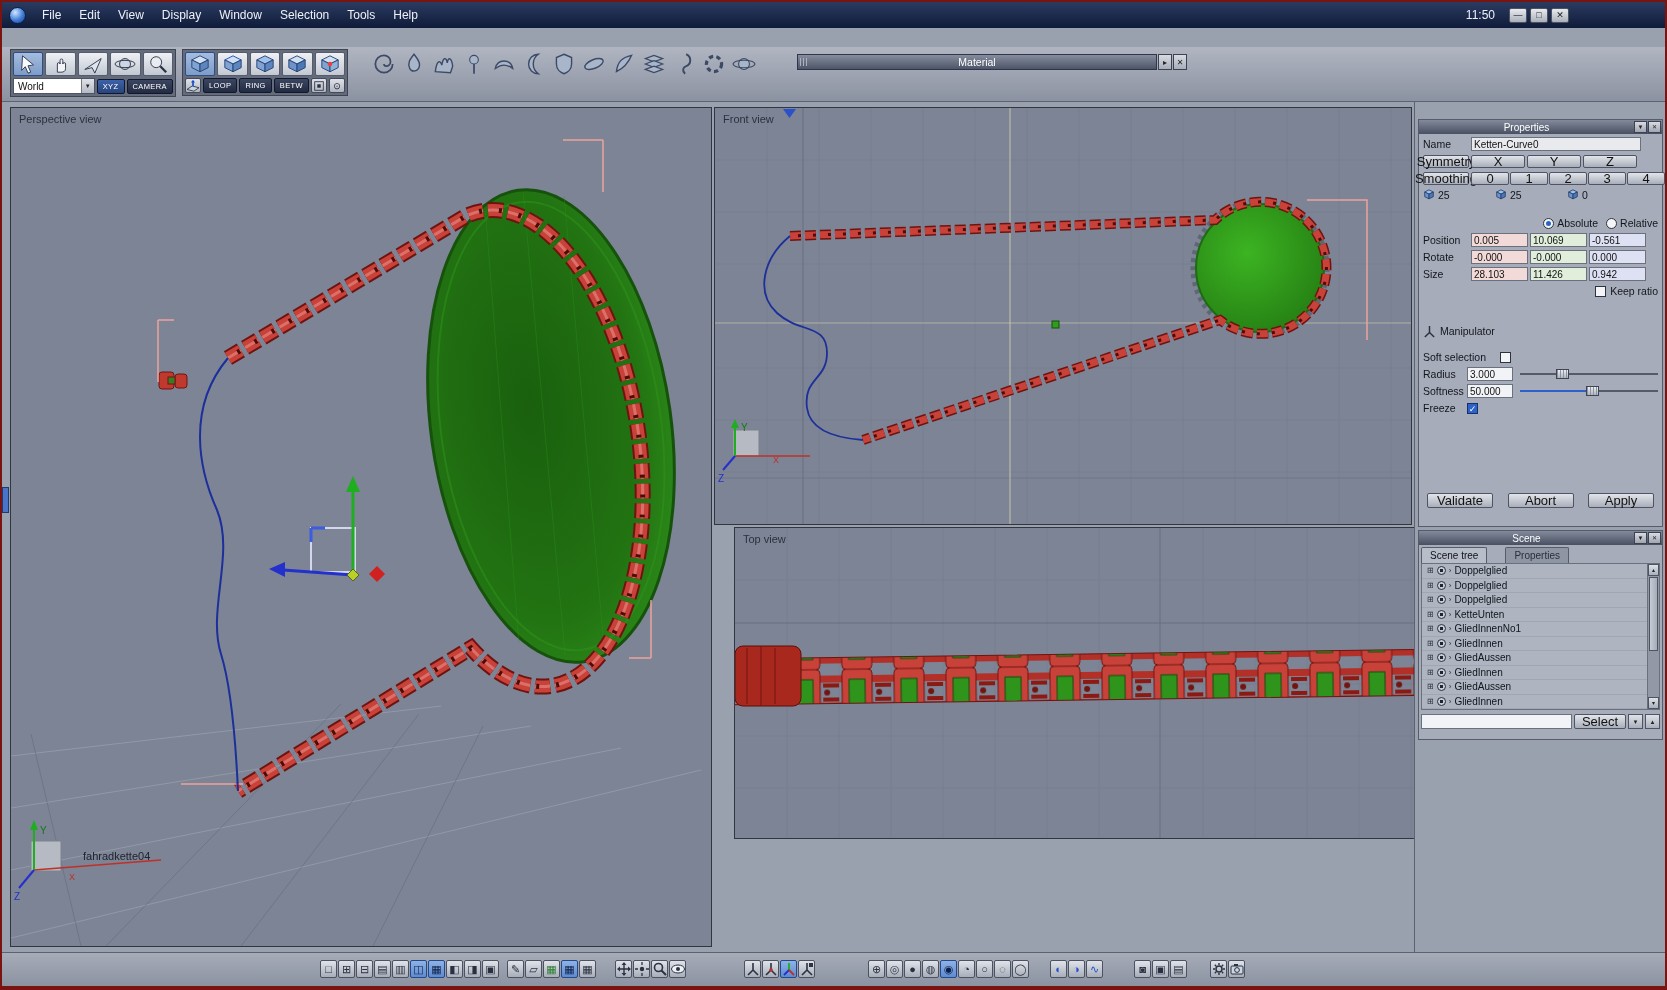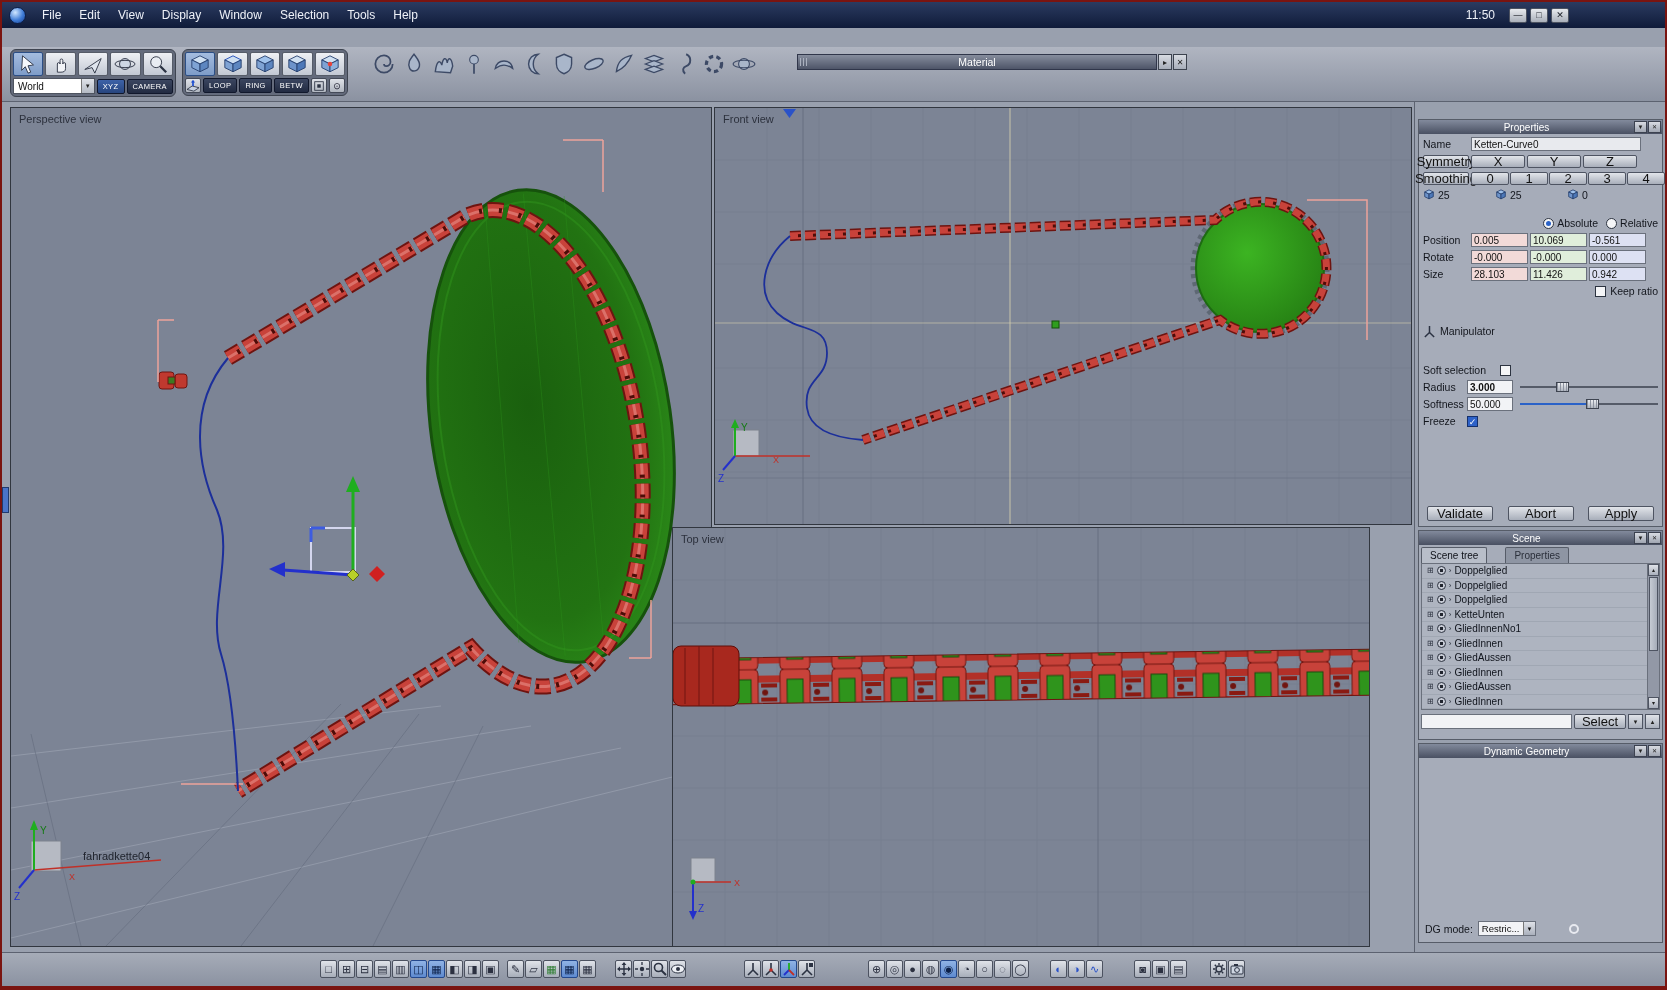--- a/index.html
+++ b/index.html
@@ -17,21 +17,21 @@
   .winbtn{width:18px;height:15px;background:linear-gradient(#e8eaee,#aab0ba);border:1px solid #4c5260;font-size:9px;line-height:12px;text-align:center;color:#20242c;border-radius:2px}
 
   
   .tabrow{position:absolute;top:26px;left:0;right:0;height:19px;background:#8d94a2;border-bottom:1px solid #5c6270}
   .tabs{position:absolute;left:388px;top:2px;display:flex;gap:2px}
   .tab{background:linear-gradient(#8a91a0,#6e7586);border:1px solid #4a505e;border-bottom:none;color:#e8ebf2;font-size:10.5px;padding:2px 10px 3px;border-radius:2px 2px 0 0;white-space:nowrap}
   .tab.active{background:linear-gradient(#6f7b9e,#505c80);color:#fff}
 
   
   .toolbar{position:absolute;top:45px;left:0;right:0;height:55px;background:linear-gradient(#b0b5c1,#8b92a1);border-bottom:1px solid #5c6270}
-  .toolgroup{position:absolute;top:2px;background:#646b7c;border:1px solid #3e4450;border-radius:6px;padding:2px}
+  .toolgroup{position:absolute;top:2px;background:#646b7c;border:1px solid #3e4450;border-radius:0;padding:2px}
   .tg-row{display:flex;gap:2px;align-items:center}
   .tg-row + .tg-row{margin-top:2px}
   .toolbtn{width:31px;height:24px;background:linear-gradient(#eef0f4,#c2c8d3);border:1px solid #565c68;border-radius:2px;display:flex;align-items:center;justify-content:center}
   .toolbtn.pressed{background:linear-gradient(#a4bcdf,#7e9cc8);border-color:#2c4f86}
   .world-select{width:100px;height:16px;background:#fff;border:1px solid #4e5460;display:flex;align-items:center;font-size:10px;color:#111;padding-left:4px}
   .world-arrow{margin-left:auto;width:13px;height:14px;background:linear-gradient(#dfe2e8,#b4bac4);border-left:1px solid #777;font-size:6px;display:flex;align-items:center;justify-content:center;color:#222}
   .smallbtn{height:15px;background:linear-gradient(#3b4660,#222b42);color:#fff;font-size:7.5px;border:1px solid #11182c;display:flex;align-items:center;justify-content:center;padding:0 5px;border-radius:2px;letter-spacing:.4px}
   .smallbtn.active{background:linear-gradient(#3d62a8,#27457e)}
   .miniicon{width:18px;height:15px;background:linear-gradient(#dfe2e8,#b0b6c0);border:1px solid #444a58;border-radius:2px;display:flex;align-items:center;justify-content:center;font-size:9px;color:#223}
   .surface-tools{position:absolute;left:368px;top:3px;display:flex;gap:2px}
@@ -40,21 +40,21 @@
   .material-main{width:360px;height:16px;background:linear-gradient(#868d9d,#4e5568);border:1px solid #30364a;color:#fff;font-size:10.5px;display:flex;align-items:center;justify-content:center;position:relative}
   .material-grip{position:absolute;left:2px;top:3px;bottom:3px;width:9px;background:repeating-linear-gradient(90deg,#aab0be 0 1px,transparent 1px 3px)}
   .material-btn{width:14px;height:16px;background:linear-gradient(#d8dbe2,#a8aeba);border:1px solid #3c424e;font-size:8px;display:flex;align-items:center;justify-content:center;margin-left:1px;color:#222}
 
   
   .main{position:absolute;top:100px;left:0;right:0;height:850px;background:#99a0ae}
   .edge-handle{position:absolute;left:0;top:385px;width:7px;height:26px;background:#4a74c8;border:1px solid #203a6e}
   .viewport{position:absolute;background:#7c8495;border:1px solid #31363f;overflow:hidden}
   #vp-persp{left:8px;top:5px;width:702px;height:840px}
   #vp-front{left:712px;top:5px;width:698px;height:418px}
-  #vp-top{left:670px;top:425px;width:698px;height:420px}
+  #vp-top{left:732px;top:425px;width:698px;height:312px}
   .vp-label{position:absolute;left:8px;top:5px;font-size:11px;color:#2c313d;z-index:5}
 
   
   .rightpanel{position:absolute;left:1412px;top:0;width:253px;height:850px;background:#99a0ae;border-left:1px solid #5c6270}
   .panel{position:absolute;left:3px;right:4px;background:#a6acb9;border:1px solid #565c68}
   .panel header{height:14px;background:linear-gradient(#828a9c,#495062);display:flex;align-items:center;color:#fff;font-size:10px;padding:0 1px}
   .hdr-title{flex:1;text-align:center}
   .hdr-btn{width:13px;height:12px;background:linear-gradient(#d8dbe2,#a0a6b2);border:1px solid #3c4250;color:#222;font-size:6px;line-height:10px;text-align:center;margin-left:1px}
   #properties-panel{top:17px;height:408px}
   #scene-panel{top:428px;height:210px}
@@ -556,27 +556,27 @@
         <div class="prow" style="justify-content:flex-end">
           <span class="cb"></span>
           <span>Keep ratio</span>
         </div>
         <div class="prow" style="margin-top:26px">
           <svg width="13" height="13" viewBox="0 0 14 14">
               <path d="M7 8V1M7 8L2 13M7 8l5 5" stroke="#2b3242" stroke-width="1.6" fill="none"></path>
             </svg>
           <span style="margin-left:4px">Manipulator</span>
         </div>
-        <div class="prow" style="margin-top:25px">
+        <div class="prow" style="margin-top:12px">
           <span>Soft selection</span>
           <span class="cb" style="margin-left:14px"></span>
         </div>
         <div class="prow">
           <span class="plabel" style="width:44px">Radius</span>
-          <input class="field" style="width: 46px; font-weight: bold;" value="3.000">
+          <input class="field" style="width: 46px;" value="3.000">
           <span class="slider">
               <span class="track"></span>
               <span class="thumb" style="left:26%"></span>
             </span>
         </div>
         <div class="prow">
           <span class="plabel" style="width:44px">Softness</span>
           <input class="field" style="width: 46px;" value="50.000">
           <span class="slider">
               <span class="track"></span>
@@ -674,36 +674,20 @@
           </div>
         </div>
         <div class="selectrow">
           <input class="filterinput" value="" style="">
           <div class="pbtn" style="width:52px;height:15px">Select</div>
           <div class="sel-mini">▾</div>
           <div class="sel-mini">▴</div>
         </div>
       </section>
 
-      <section class="panel" id="dyngeo-panel">
-        <header>
-          <span class="hdr-title">Dynamic Geometry</span>
-          <span class="hdr-btn">▼</span>
-          <span class="hdr-btn">✕</span>
-        </header>
-        <div class="dg-body"></div>
-        <div class="dgrow">
-          <span>DG mode:</span>
-          <div class="dg-select">
-            <span>Restric...</span>
-            <span class="dg-arrow">▼</span>
-          </div>
-          <span class="dg-circle"></span>
-        </div>
-      </section>
     </div>
   </div>
 
   <div class="bottombar">
 
     <div class="bgroup" style="left:318px">
       <div class="bbtn">□</div>
       <div class="bbtn">⊞</div>
       <div class="bbtn">⊟</div>
       <div class="bbtn">▤</div>

